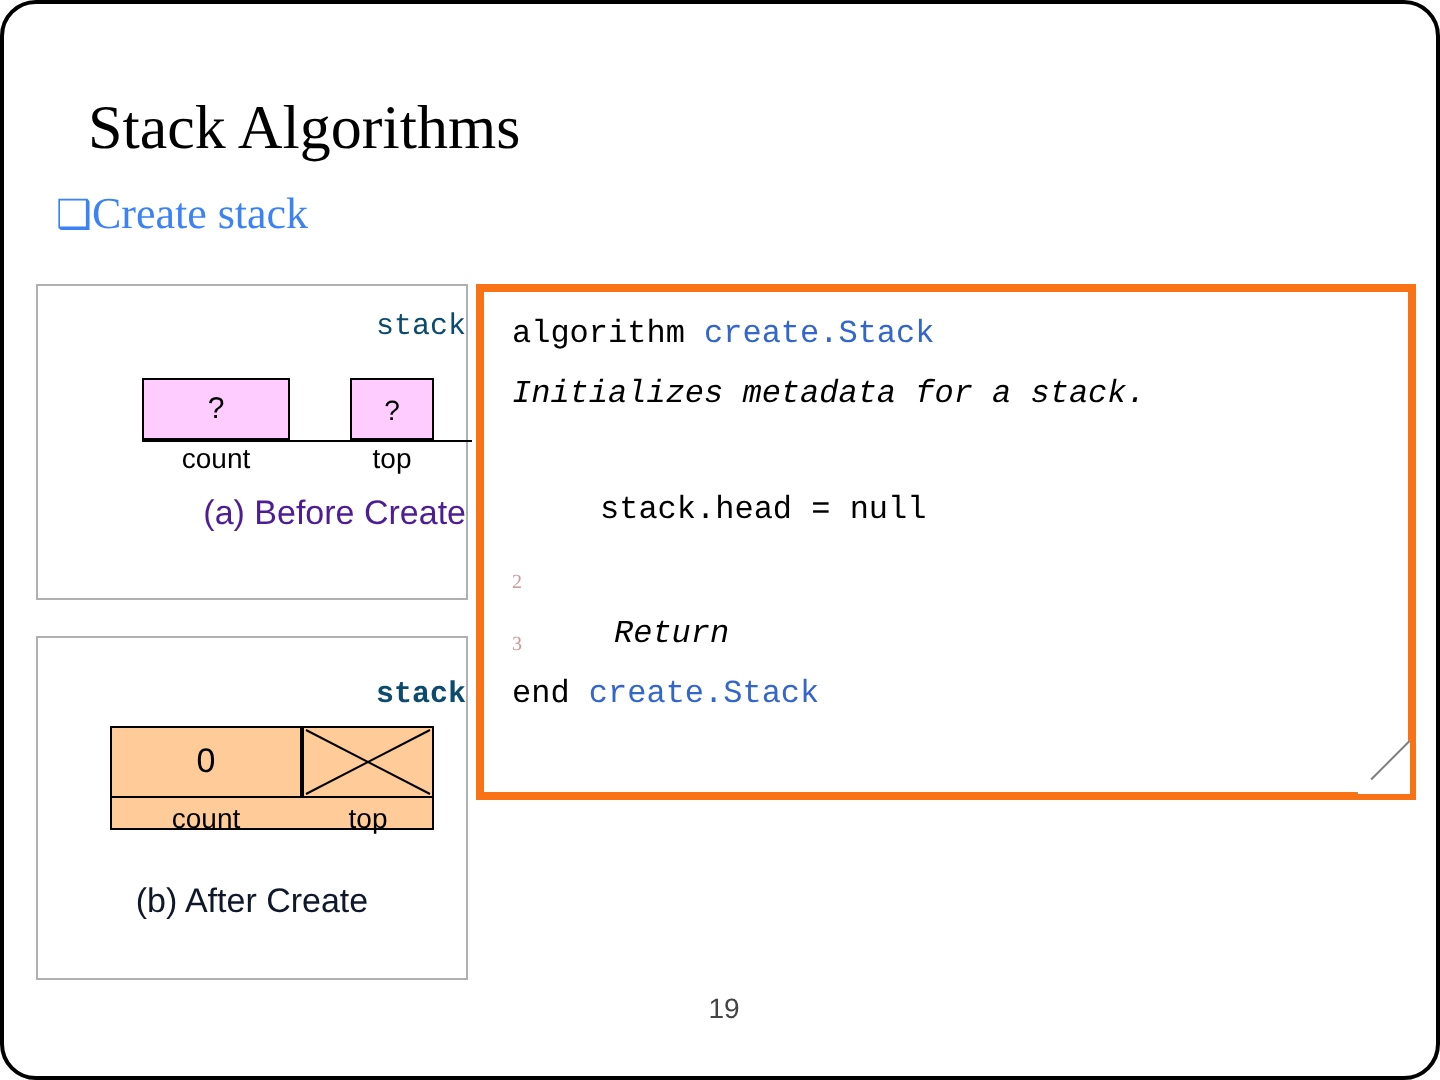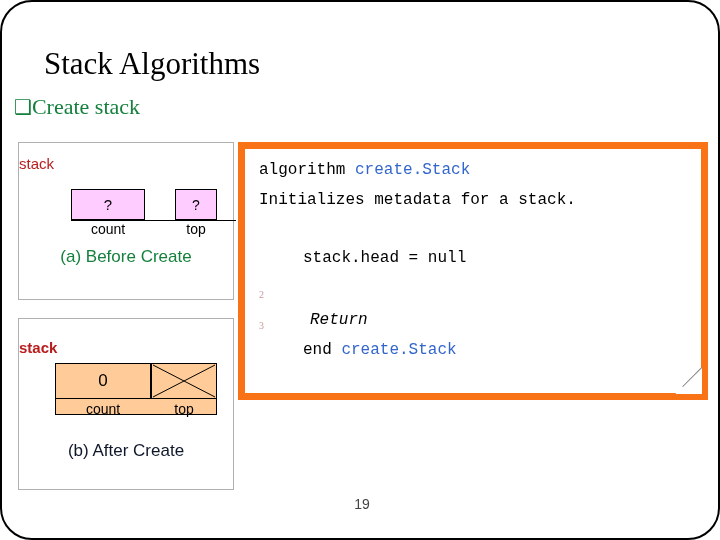--- a/index.html
+++ b/index.html
@@ -15,38 +15,38 @@
     overflow: hidden;
   }
   .slide {
     position: absolute;
     left: 0;
     top: 0;
     width: 720px;
     height: 540px;
     box-sizing: border-box;
     border: 2px solid #000000;
-    border-radius: 32px;
+    border-radius: 18px;
     background: #ffffff;
   }
   .title {
     position: absolute;
     left: 42px;
     top: 44px;
     font-size: 31px;
     color: #000000;
     font-family: "Liberation Serif", serif;
     white-space: nowrap;
   }
   .bullet {
     position: absolute;
-    left: 12px;
+    left: 26px;
     top: 92px;
     font-size: 22px;
-    color: #15803d;
+    color: #3b82f6;
     font-family: "Liberation Serif", serif;
     white-space: nowrap;
   }
   .bullet .marker {
     font-family: "DejaVu Sans", sans-serif;
     font-size: 20px;
   }
 
   
   .panel-a {
@@ -65,24 +65,24 @@
     top: 316px;
     width: 216px;
     height: 172px;
     border: 1px solid #b0b0b0;
     background: #ffffff;
     box-sizing: border-box;
   }
   .lbl-stack {
     position: absolute;
     width: 100%;
-    text-align: left;
+    text-align: right;
     font-size: 15px;
-    color: #b91c1c;
-    font-family: Liberation Sans, sans-serif;
+    color: #0c4a6e;
+    font-family: Liberation Mono, monospace;
   }
 
   
   .boxA-wrap {
     position: absolute;
     left: 52px;
     top: 46px;
     width: 146px;
     height: 39px;
   }
@@ -140,23 +140,23 @@
     width: 42px;
     text-align: center;
     font-size: 14px;
     color: #000000;
   }
   .capA-main {
     position: absolute;
     left: 0;
     top: 104px;
     width: 100%;
-    text-align: center;
+    text-align: right;
     font-size: 17px;
-    color: #15803d;
+    color: #4c1d95;
   }
 
   
   .cellB-count {
     position: absolute;
     left: 36px;
     top: 44px;
     width: 96px;
     height: 36px;
     border: 1px solid #000000;
@@ -219,21 +219,21 @@
   }
 
   
   .code-panel {
     position: absolute;
     left: 236px;
     top: 140px;
     width: 470px;
     height: 258px;
     background: #ffffff;
-    border: 7px solid #f97316;
+    border: 4px solid #f97316;
     box-sizing: border-box;
   }
   .code-fold {
     position: absolute;
     right: -1px;
     bottom: -1px;
     width: 26px;
     height: 26px;
     background: #ffffff;
     border-left: 1px solid #808080;
@@ -321,27 +321,27 @@
     <div class="capB-top">top</div>
     <div class="capB-main">(b) After Create</div>
   </div>
 
   <div class="code-panel">
     <div class="code-fold"></div>
     <div class="code-fold-line"></div>
 
     <div class="code-line mono" style="left:14px; top:12px;"><span>algorithm </span><span class="kw-blue">create.Stack</span></div>
 
-    <div class="code-line mono" style="left:14px; top:42px;">Initializes metadata for a stack.</div>
+    <div class="code-line mono" style="left:14px; top:42px;font-style:italic;">Initializes metadata for a stack.</div>
 
     <div class="ln" style="left:14px; top:108px;"></div>
     <div class="code-line mono" style="left:58px; top:100px;text-align:right;">stack.head = null</div>
 
     <div class="ln" style="left:14px; top:140px;">2</div>
 
     <div class="ln" style="left:14px; top:171px;">3</div>
     <div class="code-line mono" style="left:65px; top:162px;font-style:italic;">Return</div>
 
-    <div class="code-line mono" style="left:14px; top:192px;margin-left:44px;"><span>end </span><span class="kw-blue">create.Stack</span></div>
+    <div class="code-line mono" style="left:14px; top:192px;"><span>end </span><span class="kw-blue">create.Stack</span></div>
   </div>
 
   <div class="page-num">19</div>
 </div>
 
 </body></html>

